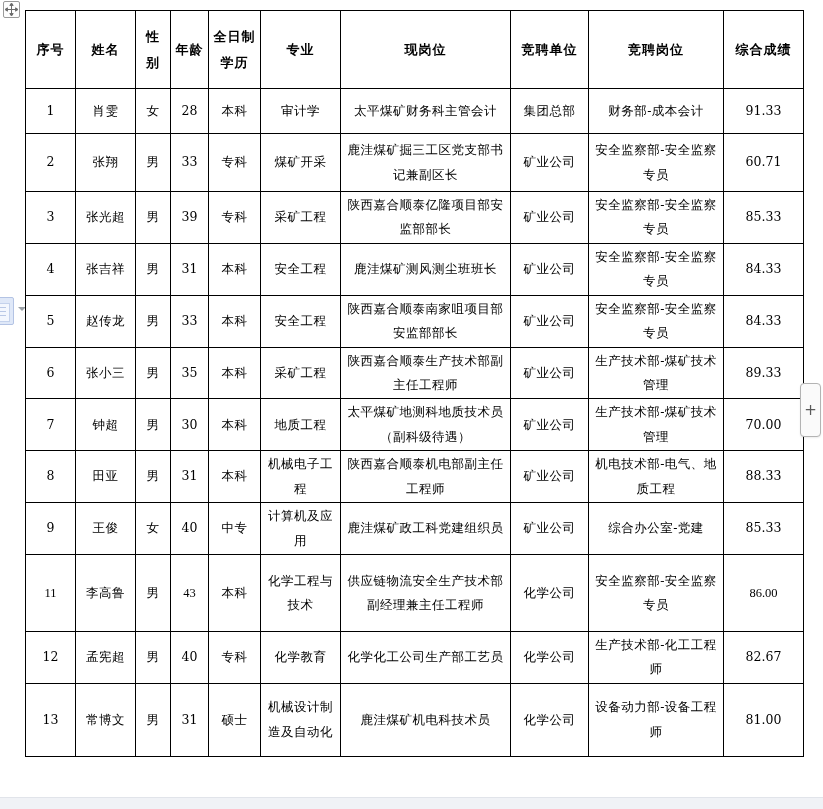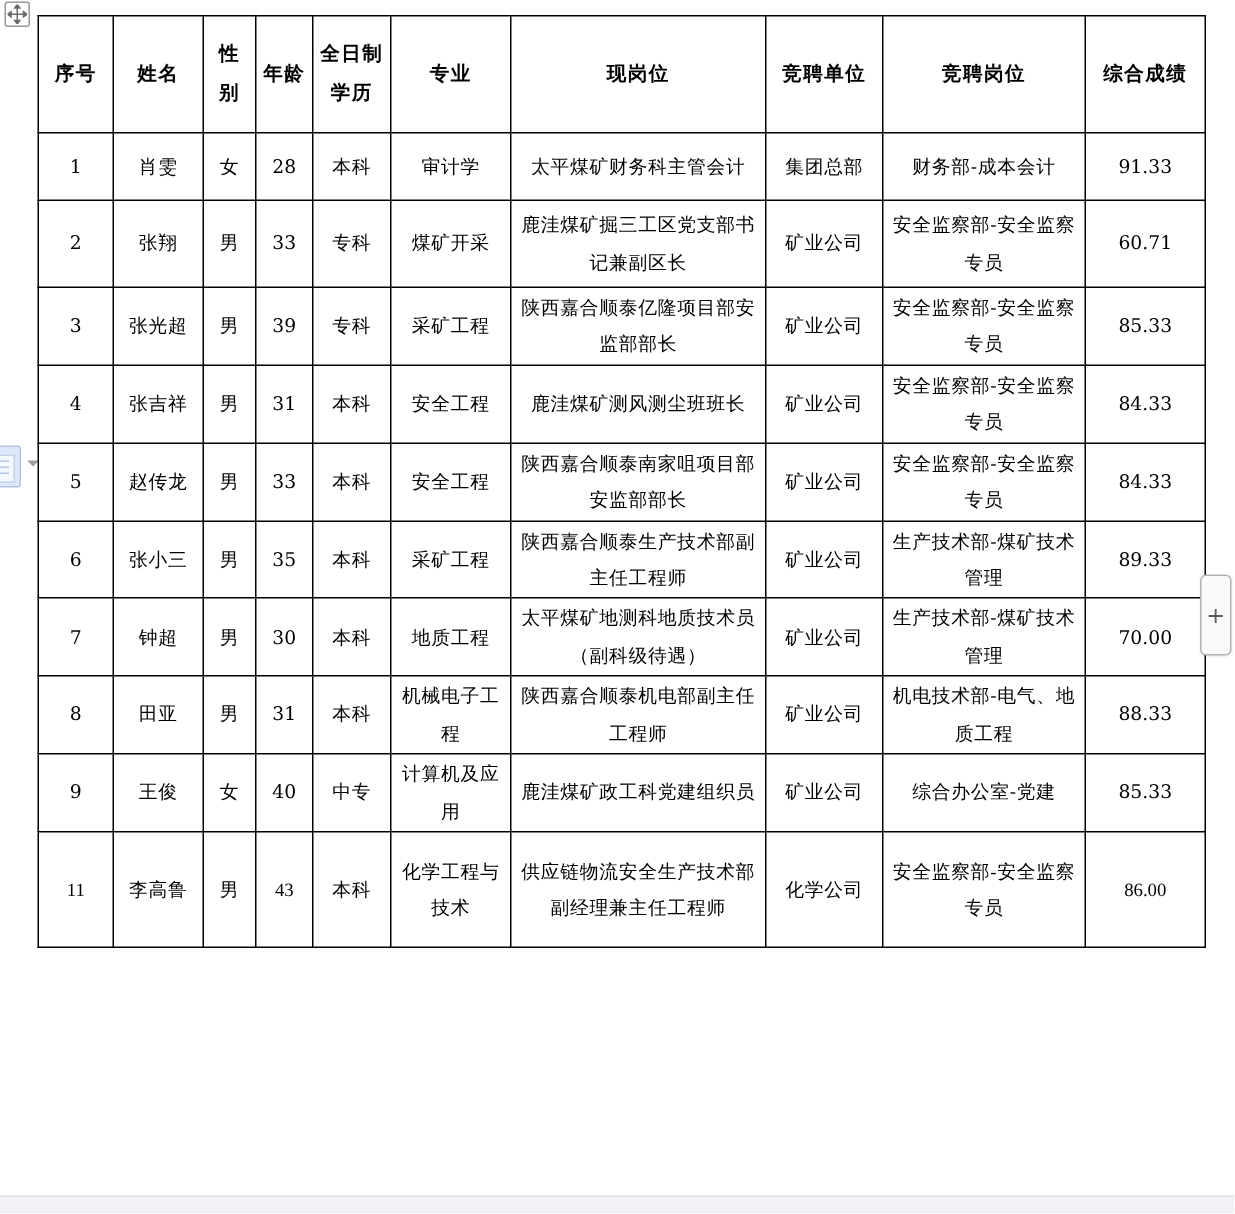--- a/index.html
+++ b/index.html
@@ -271,20 +271,44 @@
           <td>李高鲁</td>
           <td>男</td>
           <td class="num">43</td>
           <td>本科</td>
           <td>化学工程与技术</td>
           <td>供应链物流安全生产技术部副经理兼主任工程师</td>
           <td>化学公司</td>
           <td>安全监察部-安全监察专员</td>
           <td class="num">86.00</td>
         </tr>
+        <tr style="height: 50px;">
+          <td class="num">12</td>
+          <td>孟宪超</td>
+          <td>男</td>
+          <td class="num">40</td>
+          <td>专科</td>
+          <td>化学教育</td>
+          <td>化学化工公司生产部工艺员</td>
+          <td>化学公司</td>
+          <td>生产技术部-化工工程师</td>
+          <td class="num">82.67</td>
+        </tr>
+        <tr style="height: 73px;">
+          <td class="num">13</td>
+          <td>常博文</td>
+          <td>男</td>
+          <td class="num">31</td>
+          <td>硕士</td>
+          <td>机械设计制造及自动化</td>
+          <td>鹿洼煤矿机电科技术员</td>
+          <td>化学公司</td>
+          <td>设备动力部-设备工程师</td>
+          <td class="num">81.00</td>
+        </tr>
       </tbody>
   </table>
 
   <div class="add-btn">+</div>
 
   <div class="h-scrollbar"></div>
 
 </div>
 
 </body></html>

